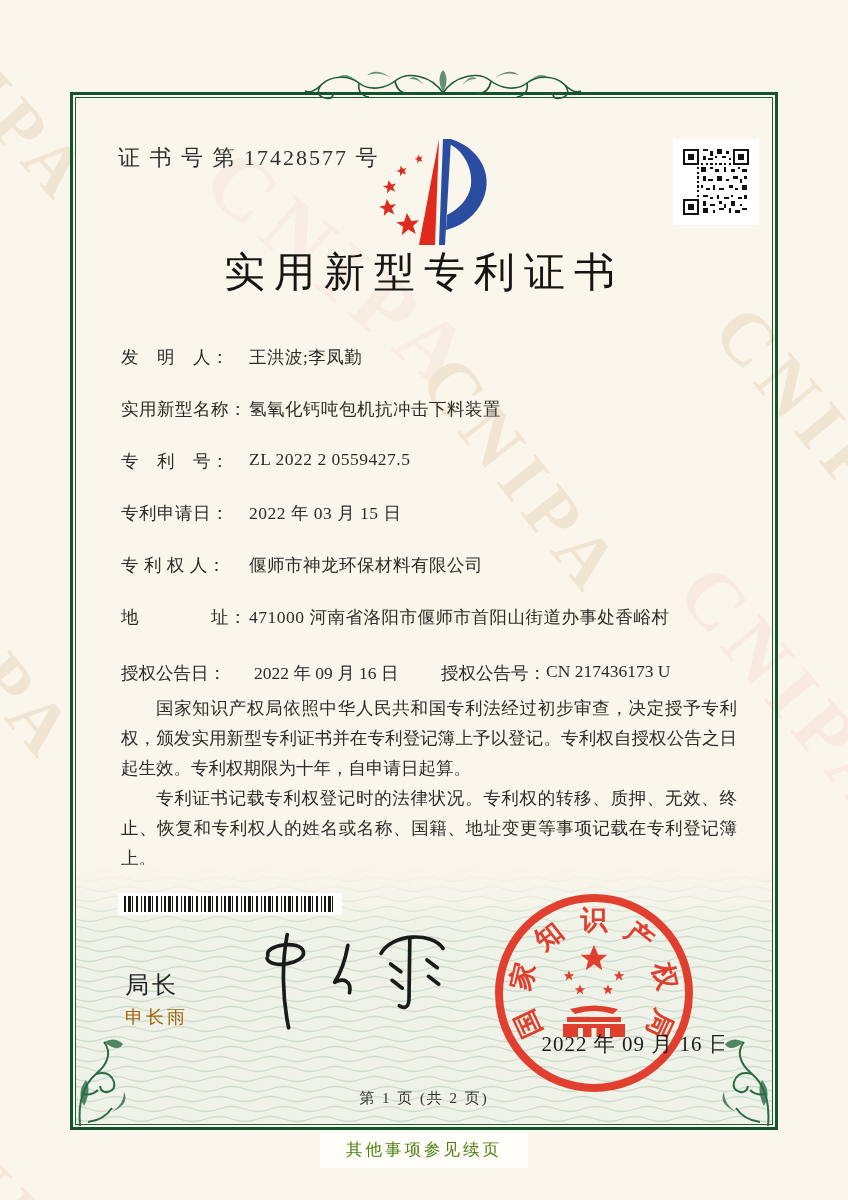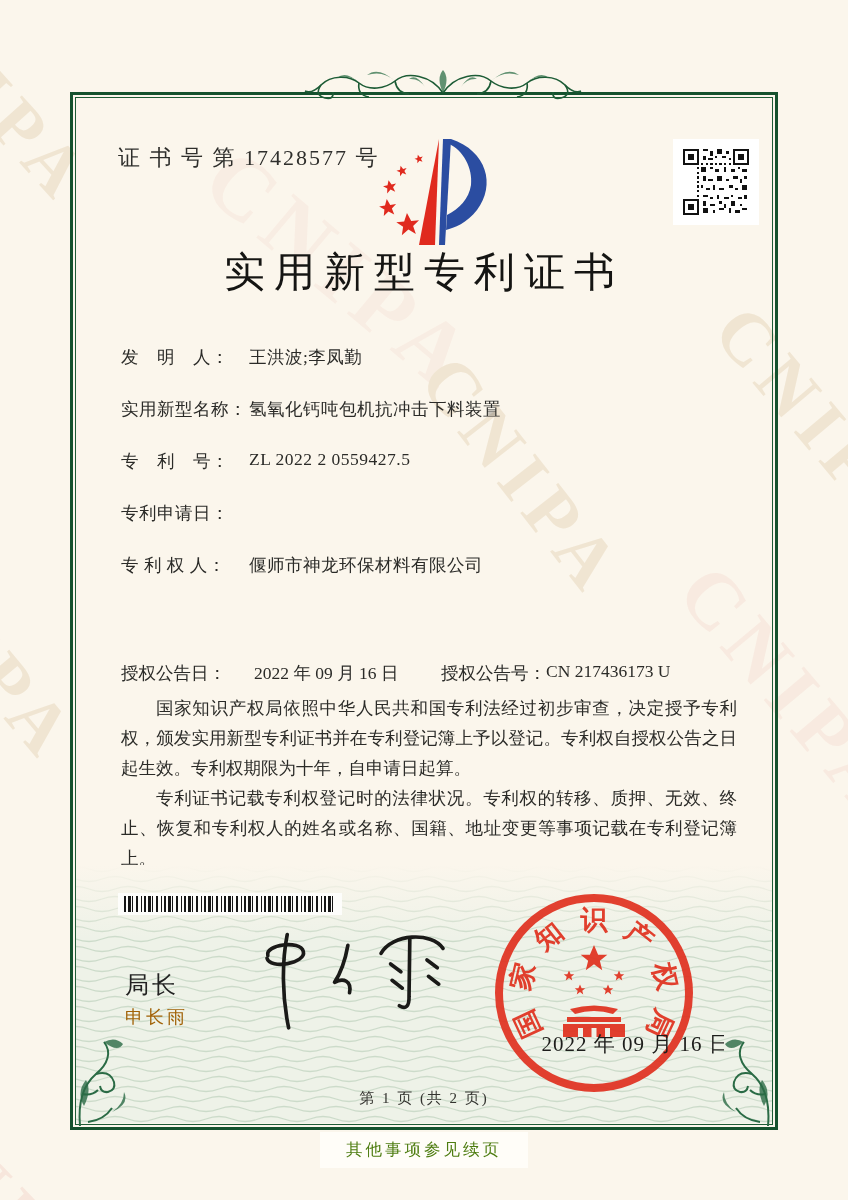--- a/index.html
+++ b/index.html
@@ -210,24 +210,29 @@
       <div class="frow">
         <span class="flabel">实用新型名称：</span>
         <span class="fvalue">氢氧化钙吨包机抗冲击下料装置</span>
       </div>
       <div class="frow">
         <span class="flabel">专　利　号：</span>
         <span class="fvalue">ZL 2022 2 0559427.5</span>
       </div>
       <div class="frow">
         <span class="flabel">专利申请日：</span>
+        <span class="fvalue">2022 年 03 月 15 日</span>
       </div>
       <div class="frow">
         <span class="flabel">专 利 权 人：</span>
         <span class="fvalue">偃师市神龙环保材料有限公司</span>
+      </div>
+      <div class="frow">
+        <span class="flabel">地　　　　址：</span>
+        <span class="fvalue">471000 河南省洛阳市偃师市首阳山街道办事处香峪村</span>
       </div>
     </div>
 
     <div class="grant">
       <span class="gleft">
         <span class="glabel">授权公告日：</span>
         <span>2022 年 09 月 16 日</span>
       </span>
       <span class="gright">
         <span class="glabel">授权公告号：</span>

